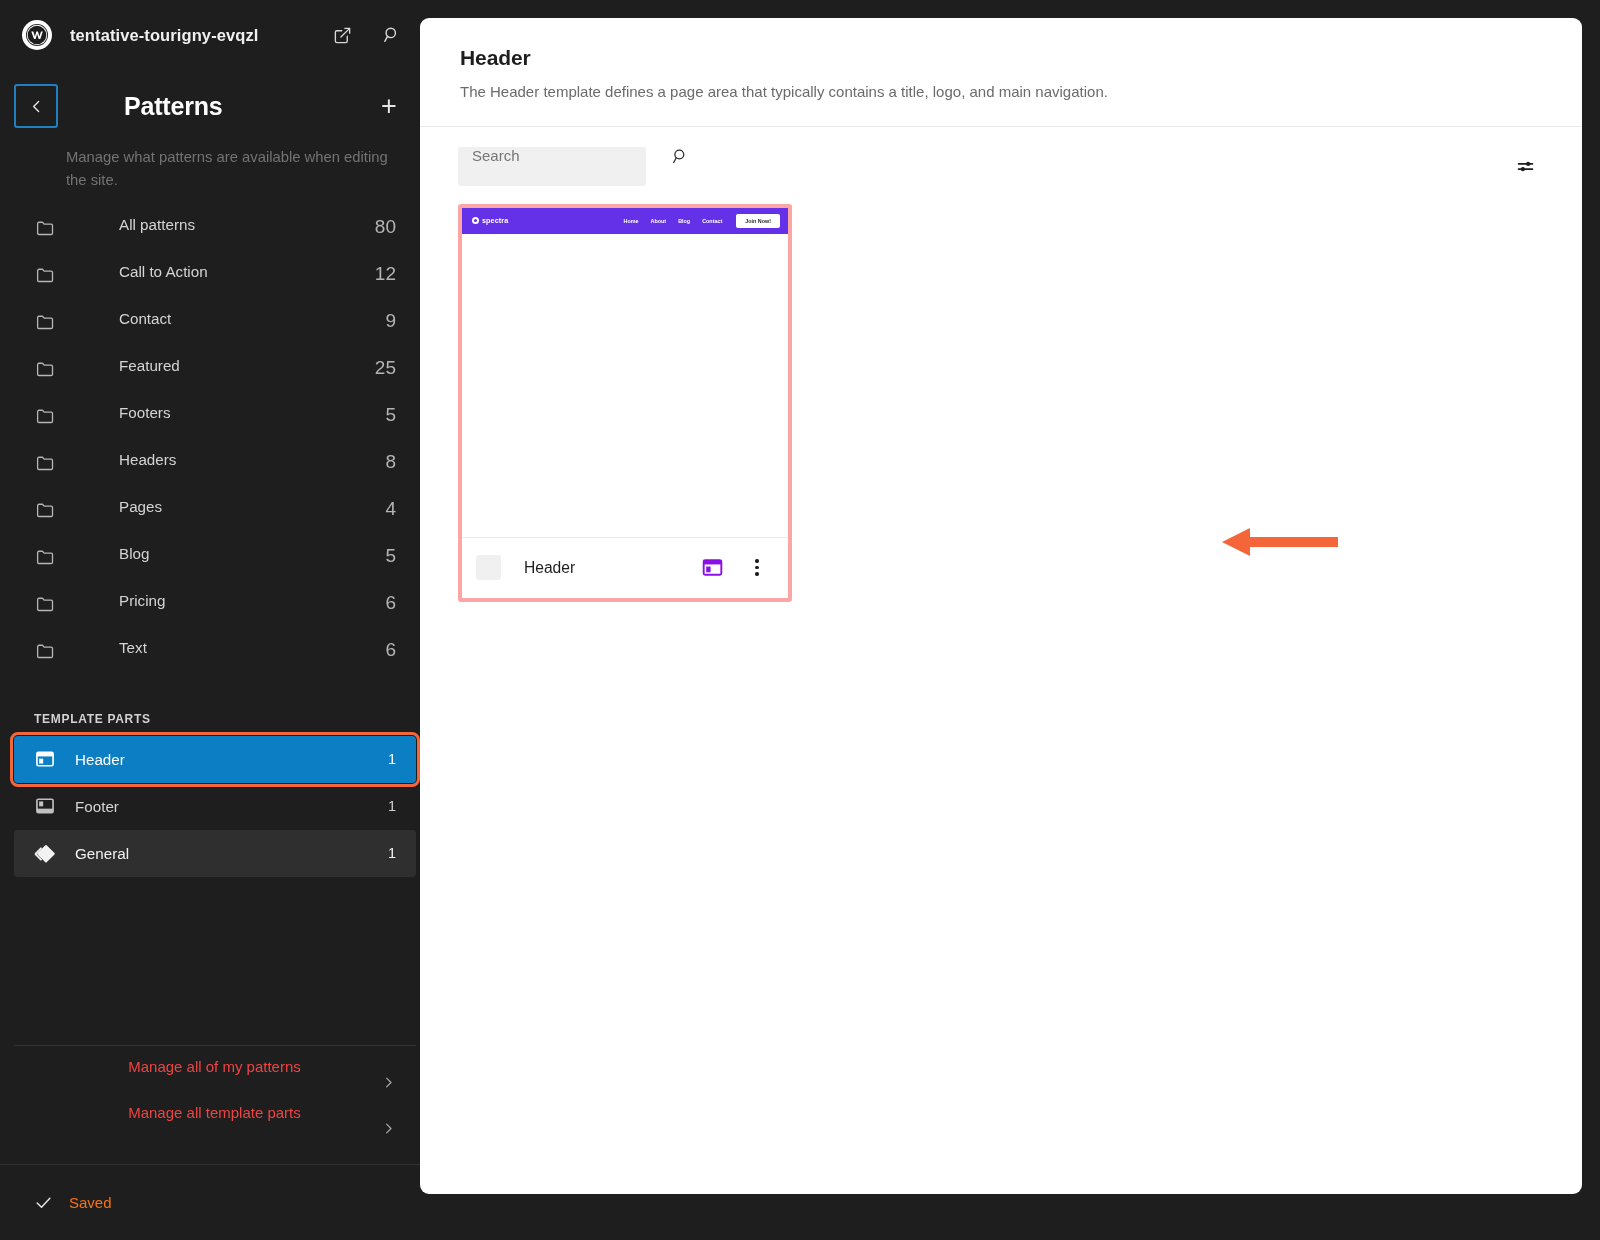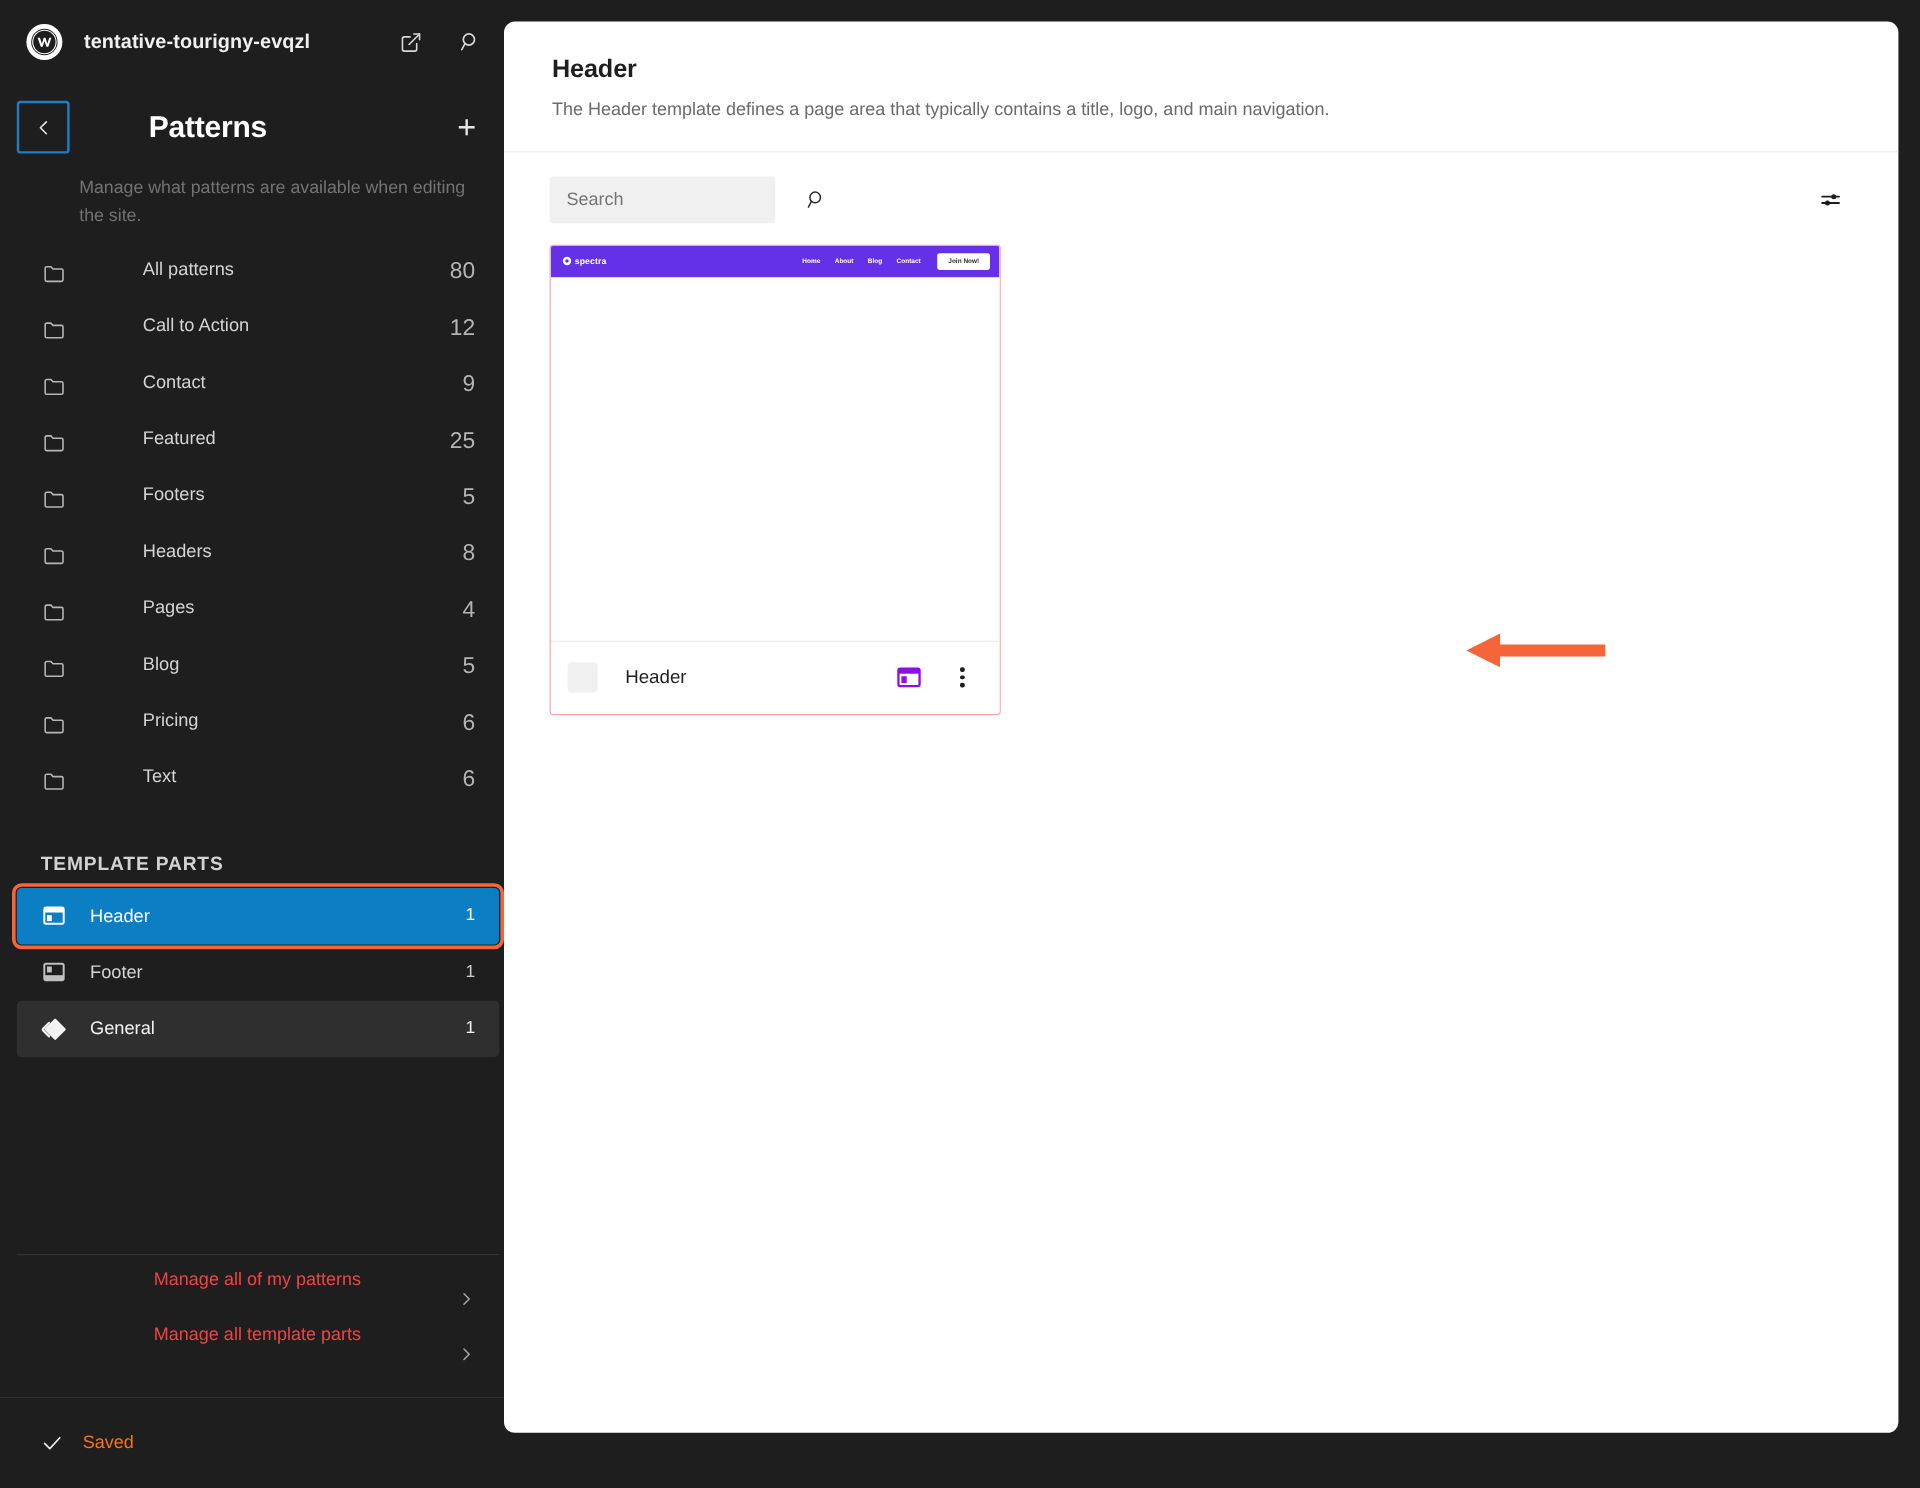--- a/index.html
+++ b/index.html
@@ -147,21 +147,21 @@
   }
   .cat-count {
     margin-left: auto;
     font-size: 19px;
     color: #b4b4b4;
   }
 
   .section-label {
     margin-top: 26px;
     padding: 0 34px 10px 34px;
-    font-size: 16px;
+    font-size: 12px;
     font-weight: 700;
     letter-spacing: 0.7px;
     color: #d2d2d2;
     text-transform: uppercase;
   }
 
   .tp-list { padding: 0 14px; display:flex; flex-direction:column; gap:0; }
 
   .tp-row {
     height: 47px;
@@ -268,21 +268,21 @@
     align-items: center;
     padding: 20px 40px 0 38px;
   }
   .search-field {
     width: 188px;
     height: 39px;
     background: #f0f0f0;
     border: none;
     border-radius: 3px;
     display: flex;
-    align-items: center;
+    align-items: flex-start;
     padding: 0 28px 0 14px;
   }
   .search-field input {
     flex: 1;
     border: none;
     outline: none;
     background: transparent;
     font-size: 15px;
     font-family: "Liberation Sans", sans-serif;
     color: #1e1e1e;
@@ -300,22 +300,22 @@
 
   
   .grid {
     padding: 18px 40px 0 38px;
     display: flex;
     flex-wrap: wrap;
     gap: 24px;
   }
 
   .card {
-    width: 376px;
-    border: 1px solid #fca5a5;
+    width: 334px;
+    border: 4px solid #fca5a5;
     border-radius: 3px;
     overflow: hidden;
     background: #fff;
   }
   .card-preview {
     height: 330px;
     background: #ffffff;
     overflow: hidden;
     border-bottom: 1px solid #ececec;
   }

